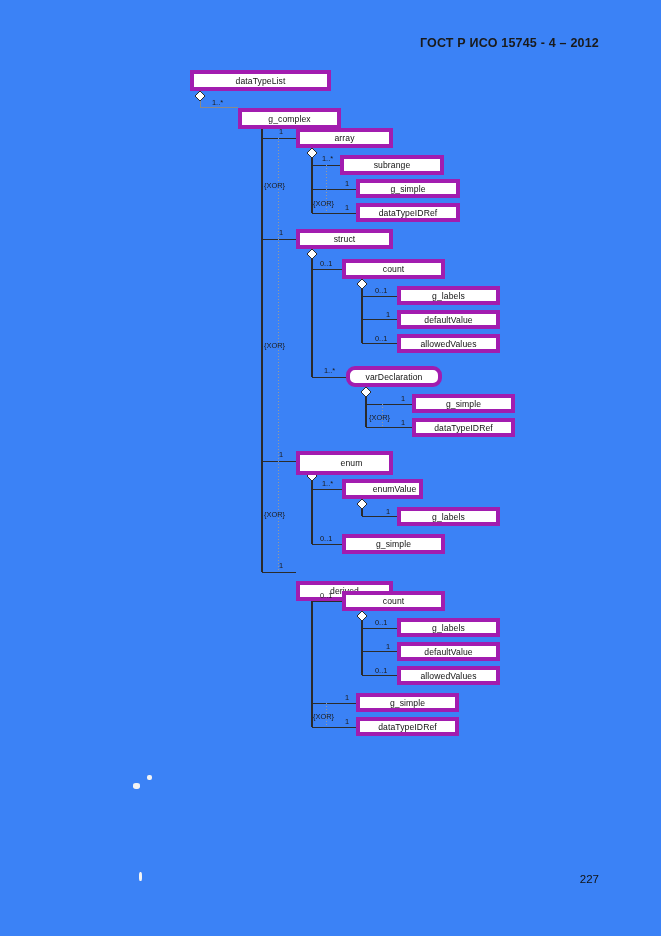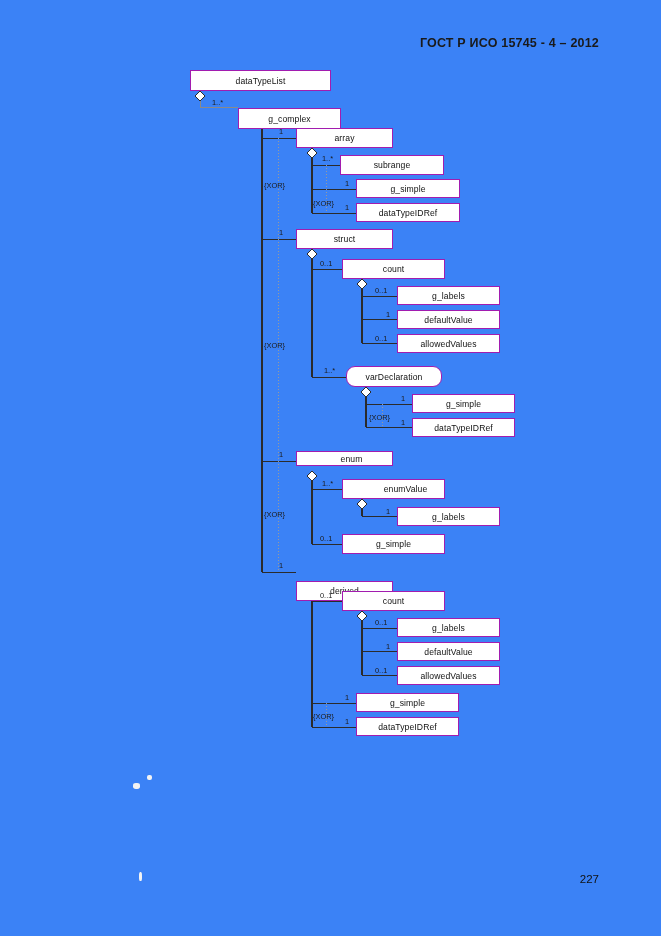--- a/index.html
+++ b/index.html
@@ -42,21 +42,21 @@
     position: absolute;
     left: 0;
     top: 0;
     width: 661px;
     height: 760px;
     overflow: visible;
   }
   .node-box {
     position: absolute;
     box-sizing: border-box;
-    border: 1px solid #a21caf;
+    border: 4px solid #a21caf;
     background: #ffffff;
     display: flex;
     align-items: center;
     justify-content: center;
     font-size: 8.6px;
     letter-spacing: 0.1px;
     color: #111;
     white-space: nowrap;
   }
   .mult {
@@ -184,22 +184,22 @@
     <div class="node-box" style="left:296px; top:229px; width:97px; height:20px;">struct</div>
     <div class="node-box" style="left:342px; top:259px; width:103px; height:20px;">count</div>
     <div class="node-box" style="left:397px; top:286px; width:103px; height:19px;">g_labels</div>
     <div class="node-box" style="left:397px; top:310px; width:103px; height:19px;">defaultValue</div>
     <div class="node-box" style="left:397px; top:334px; width:103px; height:19px;">allowedValues</div>
 
     <div class="node-box" style="left:346px; top:366px; width:96px; height:21px;border-radius:9px;">varDeclaration</div>
     <div class="node-box" style="left:412px; top:394px; width:103px; height:19px;">g_simple</div>
     <div class="node-box" style="left:412px; top:418px; width:103px; height:19px;">dataTypeIDRef</div>
 
-    <div class="node-box" style="left:296px; top:451px; width:97px; height:15px;padding-left:14px;">enum</div>
-    <div class="node-box" style="left:342px; top:479px; width:103px; height:20px;padding-left:24px;">enumValue</div>
+    <div class="node-box" style="left:296px; top:451px; width:97px; height:24px;padding-left:14px;">enum</div>
+    <div class="node-box" style="left:342px; top:479px; width:81px; height:20px;padding-left:24px;">enumValue</div>
     <div class="node-box" style="left:397px; top:507px; width:103px; height:19px;">g_labels</div>
     <div class="node-box" style="left:342px; top:534px; width:103px; height:20px;">g_simple</div>
 
     <div class="node-box" style="left:296px; top:581px; width:97px; height:20px;">derived</div>
     <div class="node-box" style="left:342px; top:591px; width:103px; height:20px;">count</div>
     <div class="node-box" style="left:397px; top:618px; width:103px; height:19px;">g_labels</div>
     <div class="node-box" style="left:397px; top:642px; width:103px; height:19px;">defaultValue</div>
     <div class="node-box" style="left:397px; top:666px; width:103px; height:19px;">allowedValues</div>
     <div class="node-box" style="left:356px; top:693px; width:103px; height:19px;">g_simple</div>
     <div class="node-box" style="left:356px; top:717px; width:103px; height:19px;">dataTypeIDRef</div>

